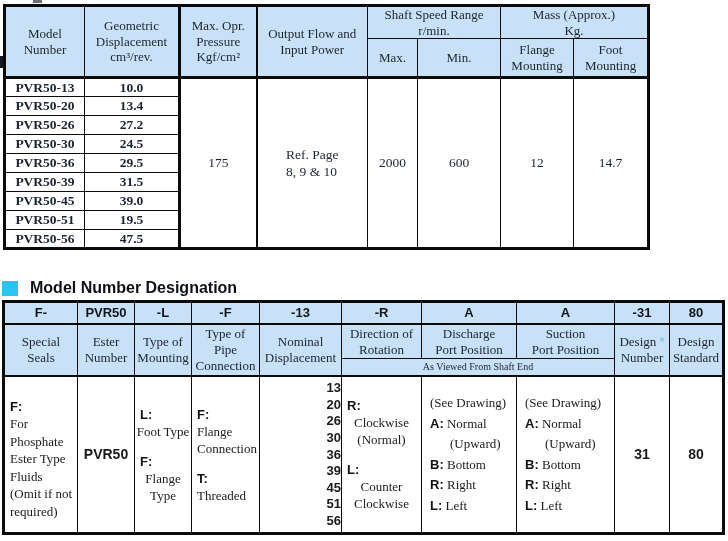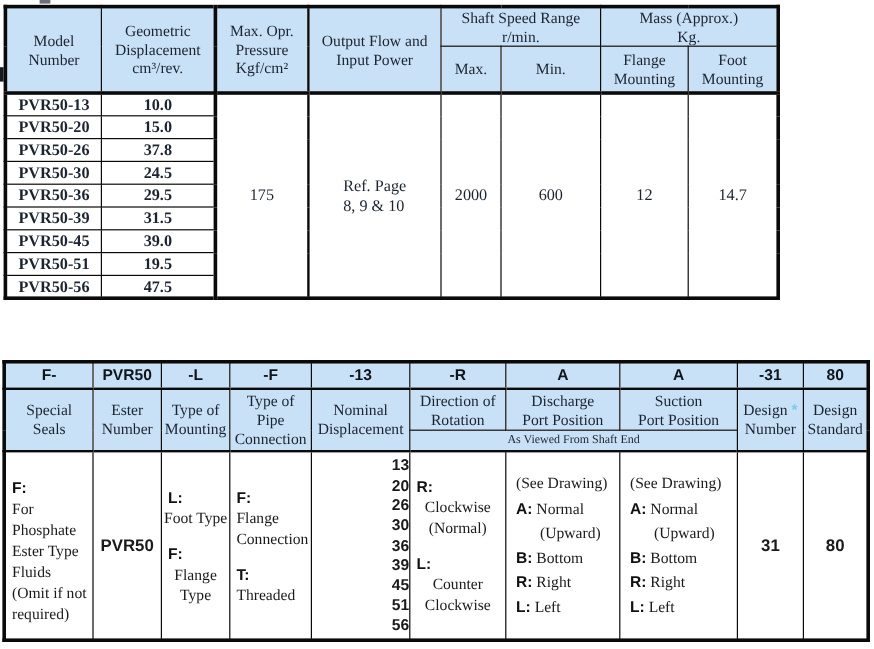--- a/index.html
+++ b/index.html
@@ -132,25 +132,25 @@
             <span class="ln">8, 9 &amp; 10</span>
           </span>
         </td>
         <td rowspan="9">2000</td>
         <td rowspan="9">600</td>
         <td rowspan="9">12</td>
         <td rowspan="9">14.7</td>
       </tr>
       <tr>
         <td class="bold-serif">PVR50-20</td>
-        <td class="bold-serif br3">15.0</td>
+        <td class="bold-serif br3">13.4</td>
       </tr>
       <tr>
         <td class="bold-serif">PVR50-26</td>
-        <td class="bold-serif br3">37.8</td>
+        <td class="bold-serif br3">27.2</td>
       </tr>
       <tr>
         <td class="bold-serif">PVR50-30</td>
         <td class="bold-serif br3">24.5</td>
       </tr>
       <tr>
         <td class="bold-serif">PVR50-36</td>
         <td class="bold-serif br3">29.5</td>
       </tr>
       <tr>
@@ -165,20 +165,24 @@
         <td class="bold-serif">PVR50-51</td>
         <td class="bold-serif br3">19.5</td>
       </tr>
       <tr>
         <td class="bold-serif">PVR50-56</td>
         <td class="bold-serif br3">47.5</td>
       </tr>
     </tbody>
   </table>
 
+  <div class="sec-title">
+    <span class="cyan-sq"></span>
+    <span class="title-txt">Model Number Designation</span>
+  </div>
 
   <table class="desig">
     <colgroup>
       <col style="width:74px">
         <col style="width:57px">
         <col style="width:57px">
         <col style="width:68px">
       <col style="width:82px">
         <col style="width:80px">
         <col style="width:95px">

